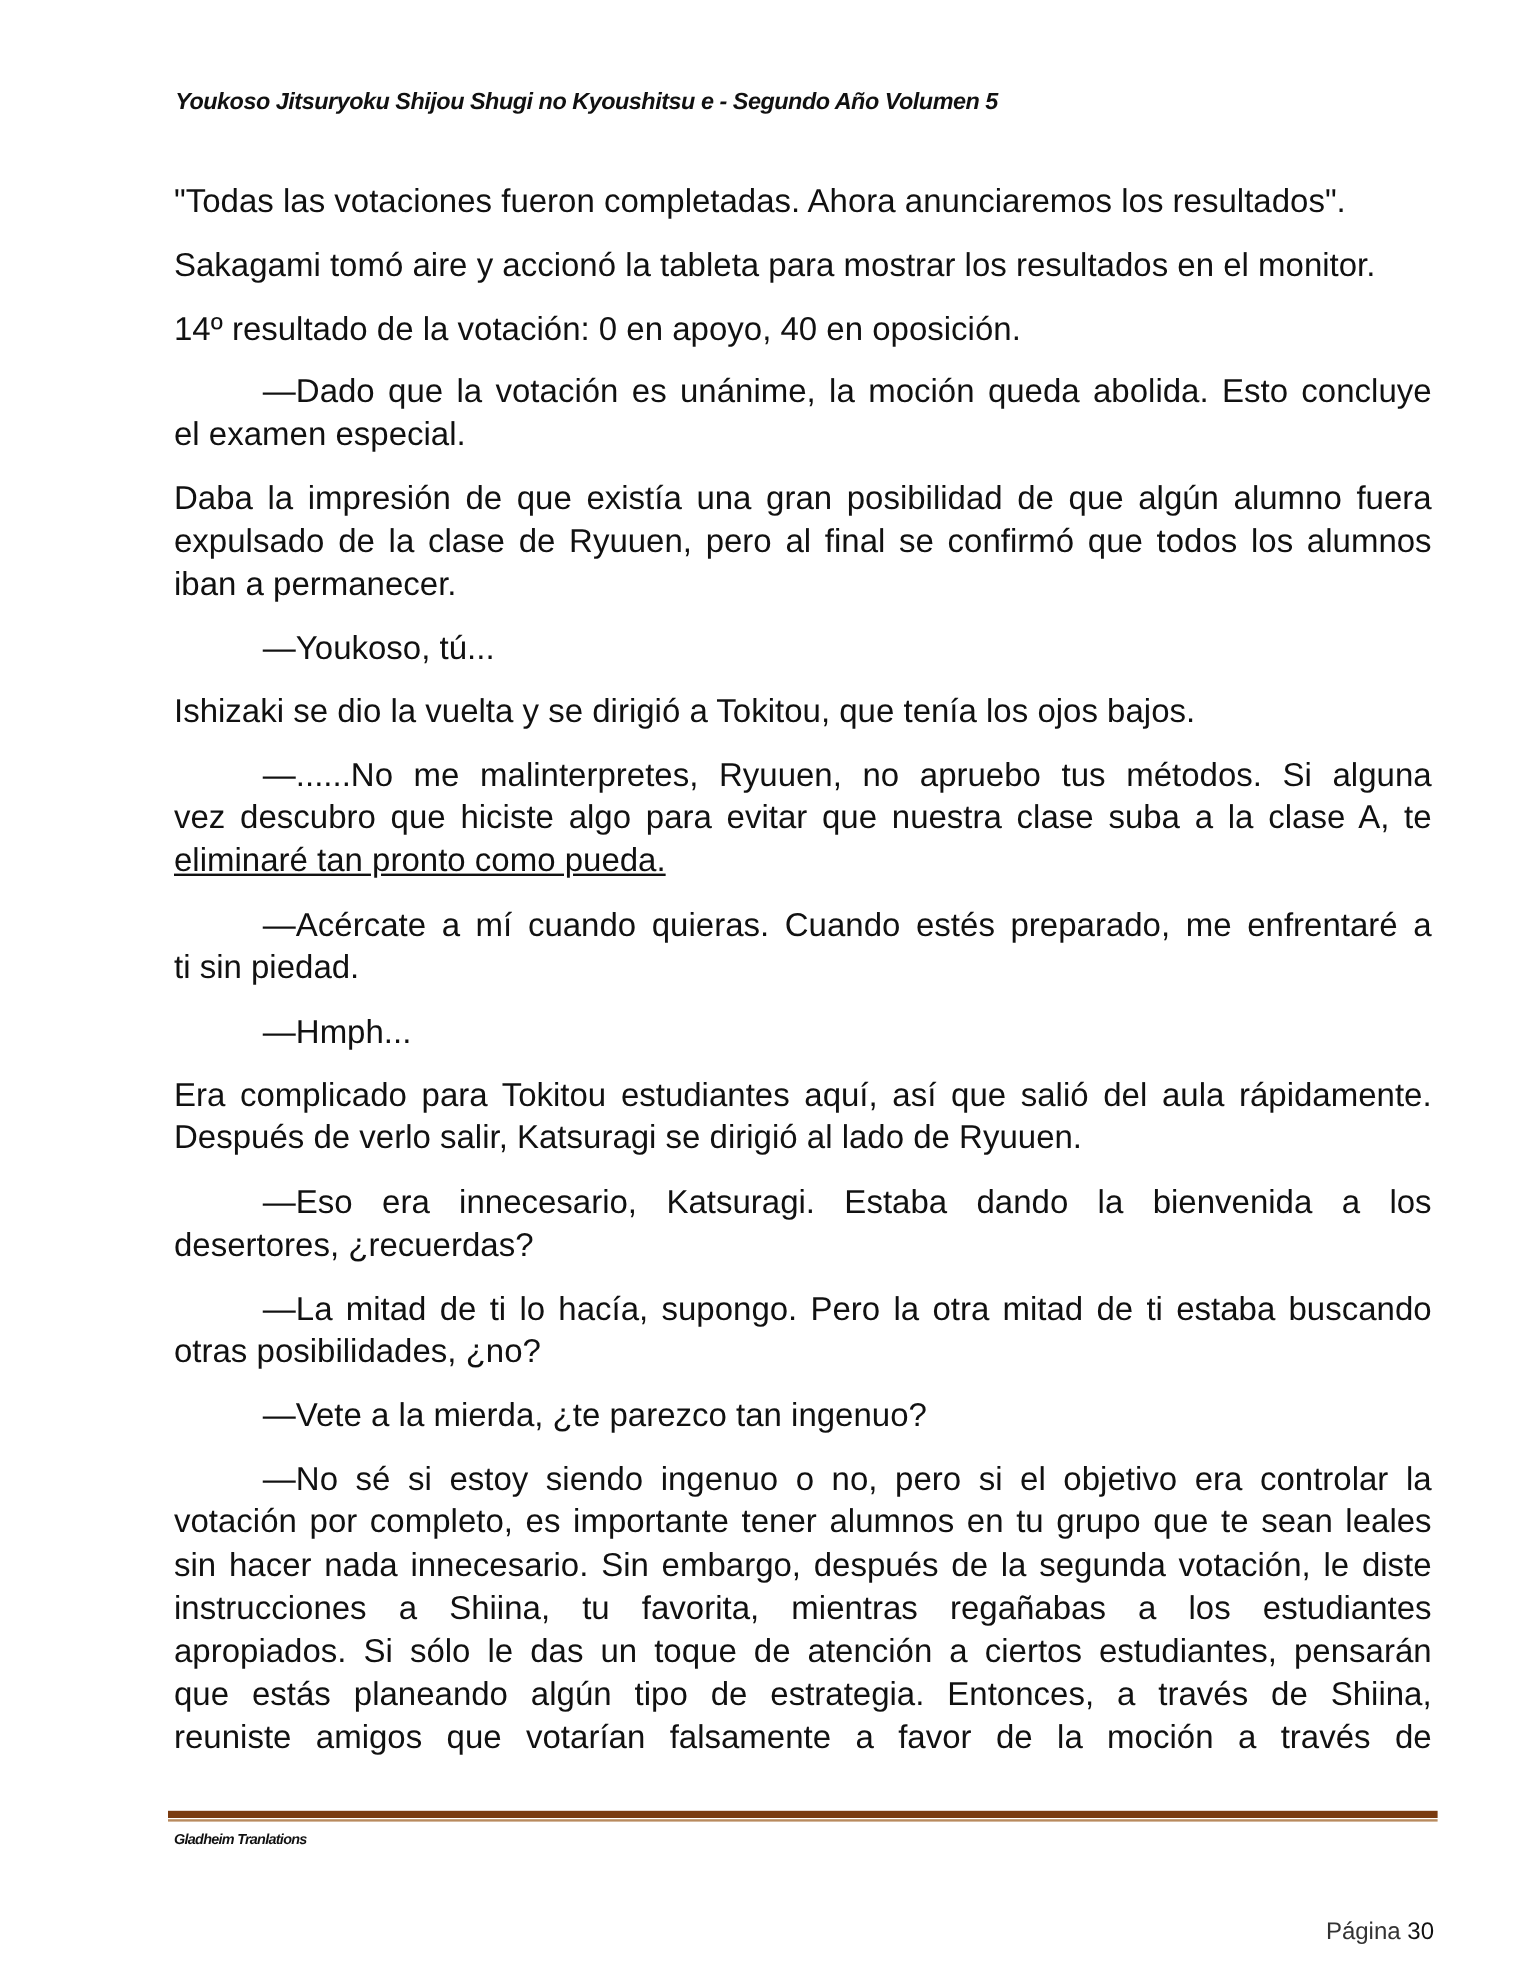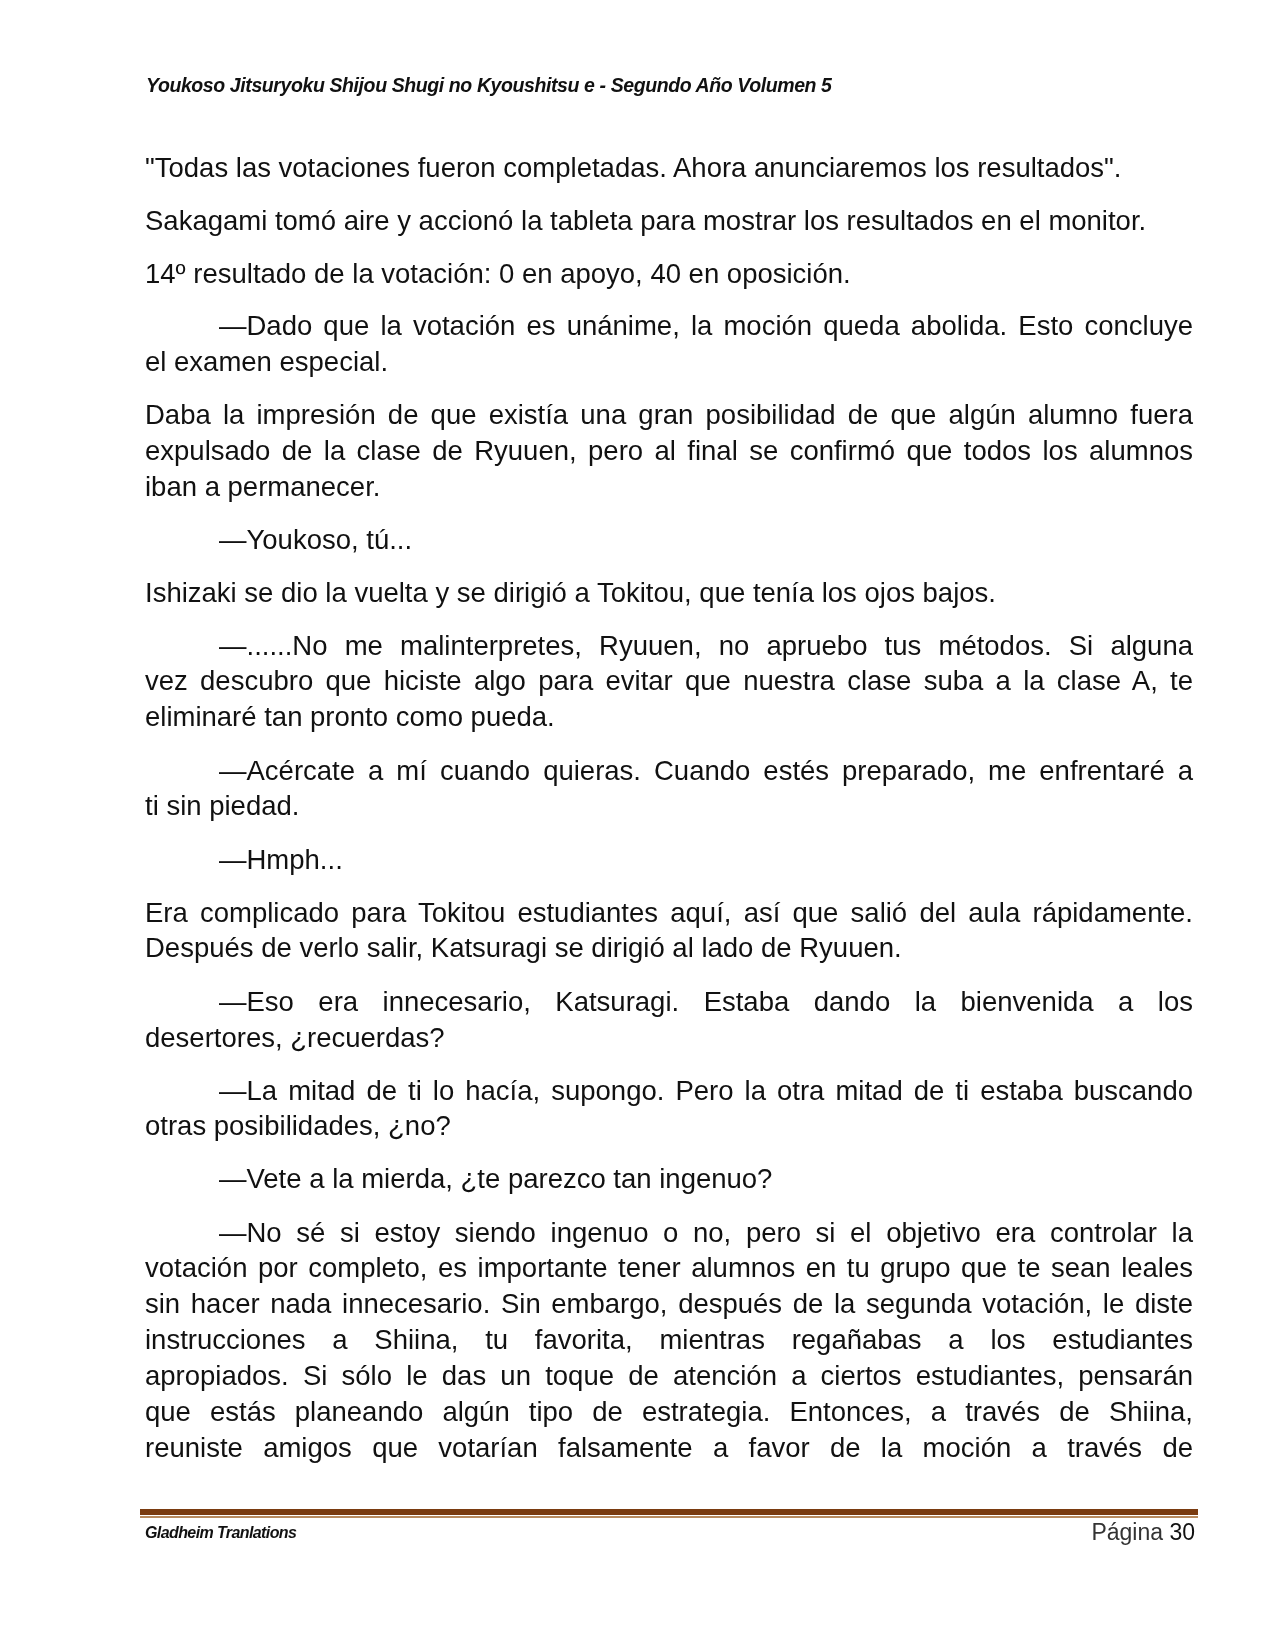--- a/index.html
+++ b/index.html
@@ -26,27 +26,27 @@
     position: absolute; left: 108px; top: 1509px; width: 1058px; height: 6px;
     background: #7a3b10;
   }
   .footer-rule-thin {
     position: absolute; left: 108px; top: 1516px; width: 1058px; height: 2px;
     background: #b88a5e;
   }
   .footer-left {
     position: absolute; left: 113px; top: 1522px;
     font-family: "Liberation Sans", sans-serif;
-    font-weight: bold; font-style: italic; font-size: 16px; line-height: 22px;
+    font-weight: bold; font-style: italic; font-size: 12px; line-height: 22px;
     letter-spacing: -0.6px; color: #111; white-space: nowrap;
   }
   .footer-right {
-    position: absolute; right: 112px; top: 1521px;
+    position: absolute; right: 112px; top: 1599px;
     font-family: "Liberation Sans", sans-serif;
-    font-size: 23px; line-height: 22px; color: #333; white-space: nowrap;
+    font-size: 20px; line-height: 22px; color: #333; white-space: nowrap;
   }
   .footer-right .num { color: #111; }
 </style>
 </head>
 <body>
 
 <div class="page">
   <div class="running-header">Youkoso Jitsuryoku Shijou Shugi no Kyoushitsu e - Segundo Año Volumen 5</div>
 
   <div class="body-text">
@@ -55,21 +55,21 @@
     <div class="line" style="top: 256px;">14º resultado de la votación: 0 en apoyo, 40 en oposición.</div>
     <div class="line indent just" style="top: 308px;">—Dado que la votación es unánime, la moción queda abolida. Esto concluye</div>
     <div class="line" style="top: 344px;">el examen especial.</div>
     <div class="line just" style="top: 397px;">Daba la impresión de que existía una gran posibilidad de que algún alumno fuera</div>
     <div class="line just" style="top: 433px;">expulsado de la clase de Ryuuen, pero al final se confirmó que todos los alumnos</div>
     <div class="line" style="top: 469px;">iban a permanecer.</div>
     <div class="line indent" style="top: 522px;">—Youkoso, tú...</div>
     <div class="line" style="top: 575px;">Ishizaki se dio la vuelta y se dirigió a Tokitou, que tenía los ojos bajos.</div>
     <div class="line indent just" style="top: 628px;">—......No me malinterpretes, Ryuuen, no apruebo tus métodos. Si alguna</div>
     <div class="line just" style="top: 663px;">vez descubro que hiciste algo para evitar que nuestra clase suba a la clase A, te</div>
-    <div class="line" style="top: 699px;">eliminaré tan pronto como pueda.</div>
+    <div class="line" style="top: 699px; text-decoration: underline;">eliminaré tan pronto como pueda.</div>
     <div class="line indent just" style="top: 753px;">—Acércate a mí cuando quieras. Cuando estés preparado, me enfrentaré a</div>
     <div class="line" style="top: 788px;">ti sin piedad.</div>
     <div class="line indent" style="top: 842px;">—Hmph...</div>
     <div class="line just" style="top: 895px;">Era complicado para Tokitou estudiantes aquí, así que salió del aula rápidamente.</div>
     <div class="line" style="top: 930px;">Después de verlo salir, Katsuragi se dirigió al lado de Ryuuen.</div>
     <div class="line indent just" style="top: 984px;">—Eso era innecesario, Katsuragi. Estaba dando la bienvenida a los</div>
     <div class="line" style="top: 1020px;">desertores, ¿recuerdas?</div>
     <div class="line indent just" style="top: 1073px;">—La mitad de ti lo hacía, supongo. Pero la otra mitad de ti estaba buscando</div>
     <div class="line" style="top: 1108px;">otras posibilidades, ¿no?</div>
     <div class="line indent" style="top: 1161px;">—Vete a la mierda, ¿te parezco tan ingenuo?</div>

